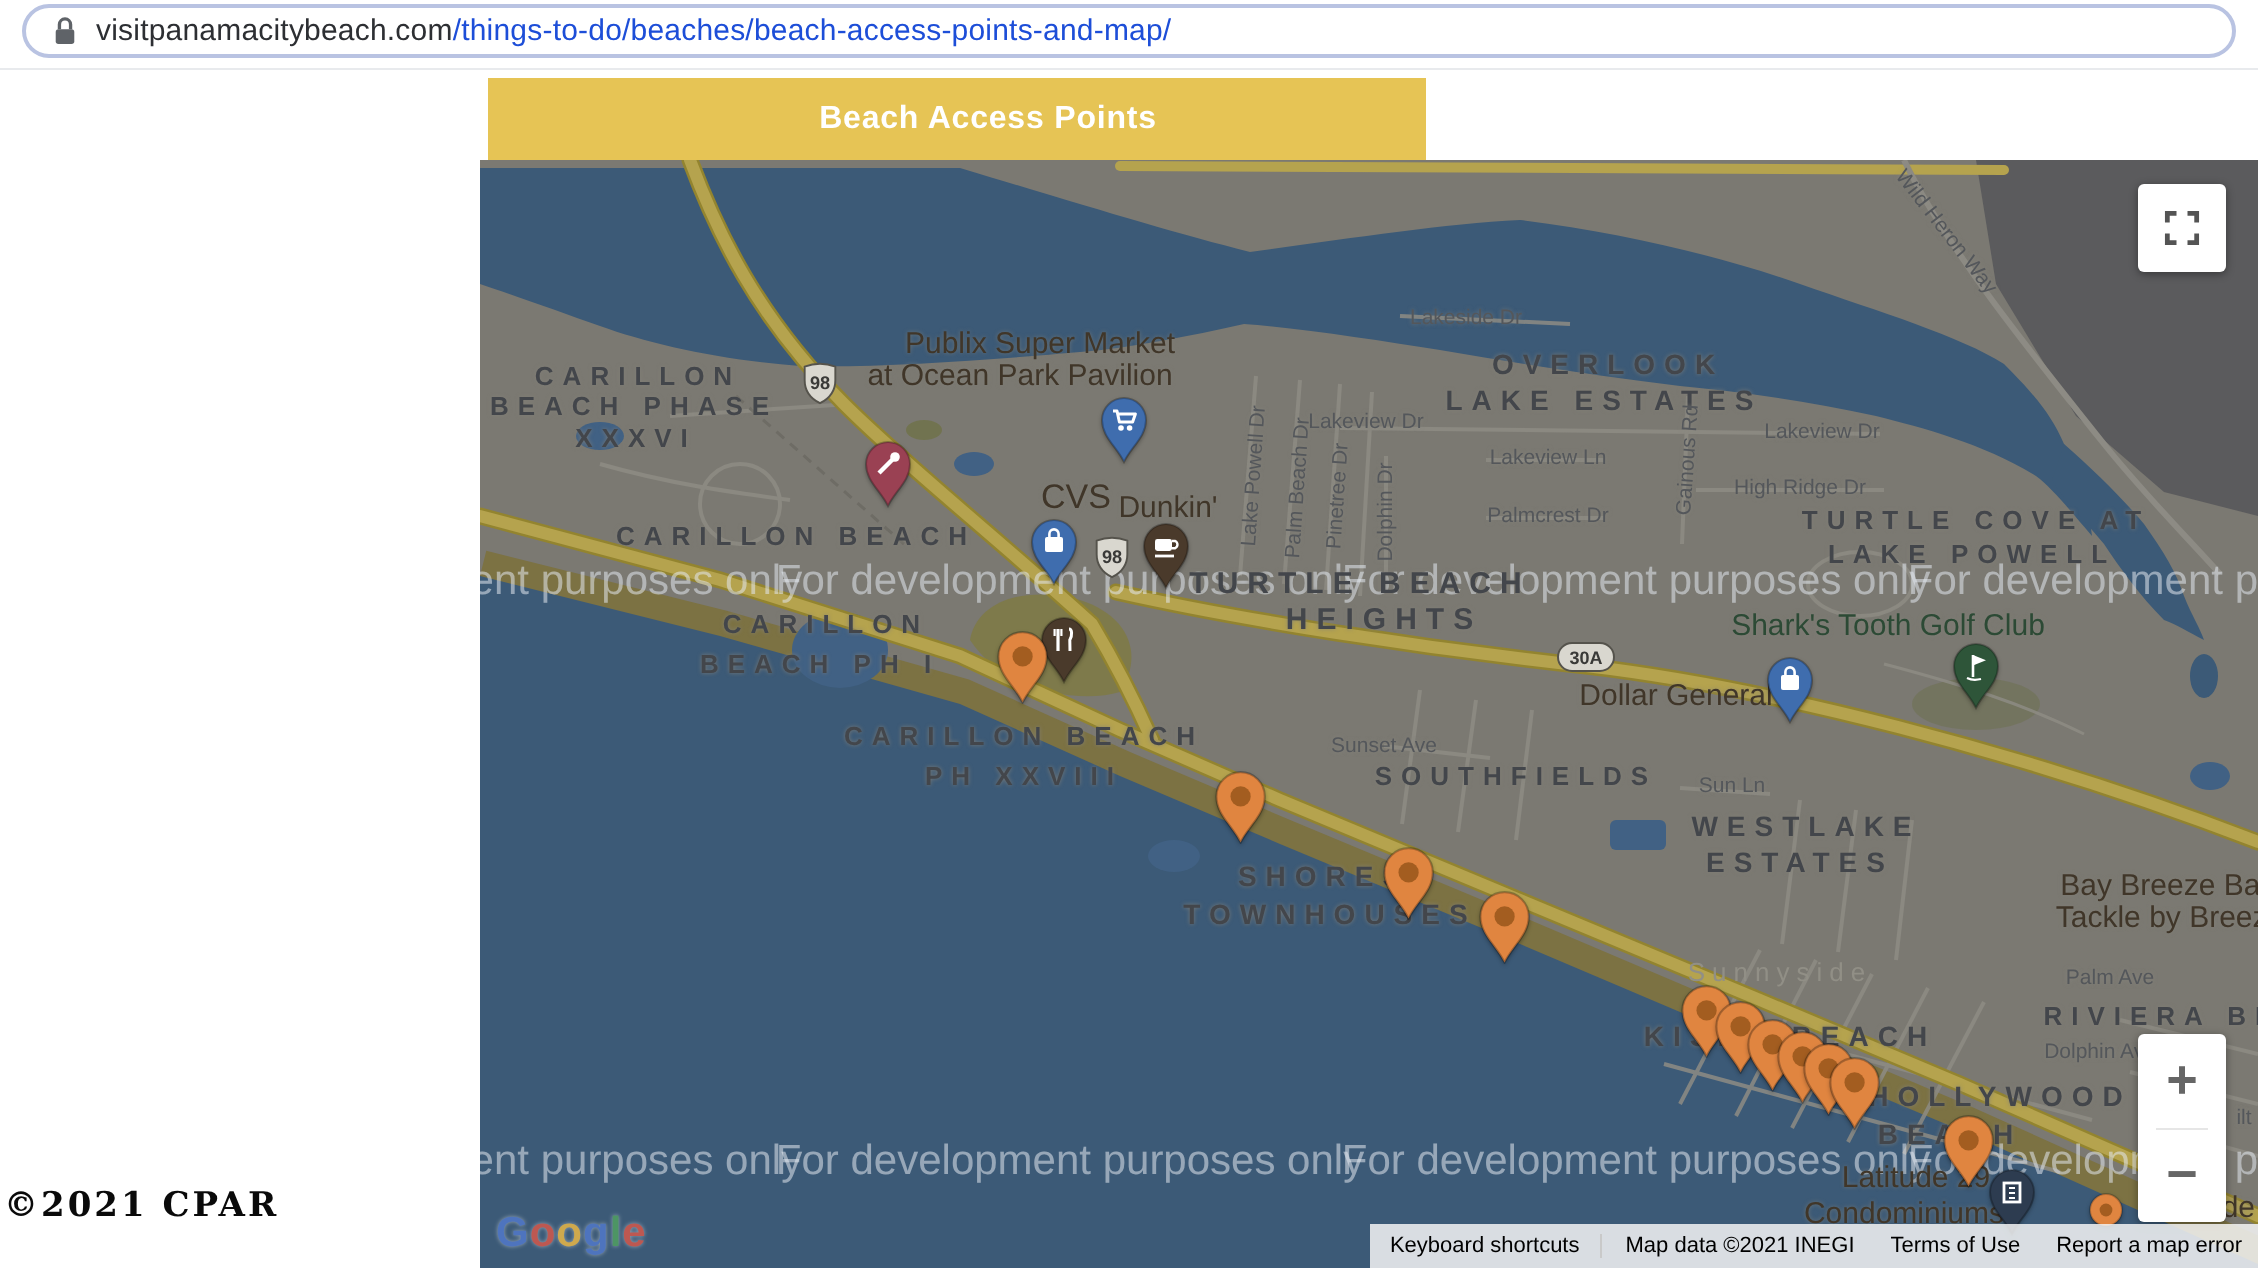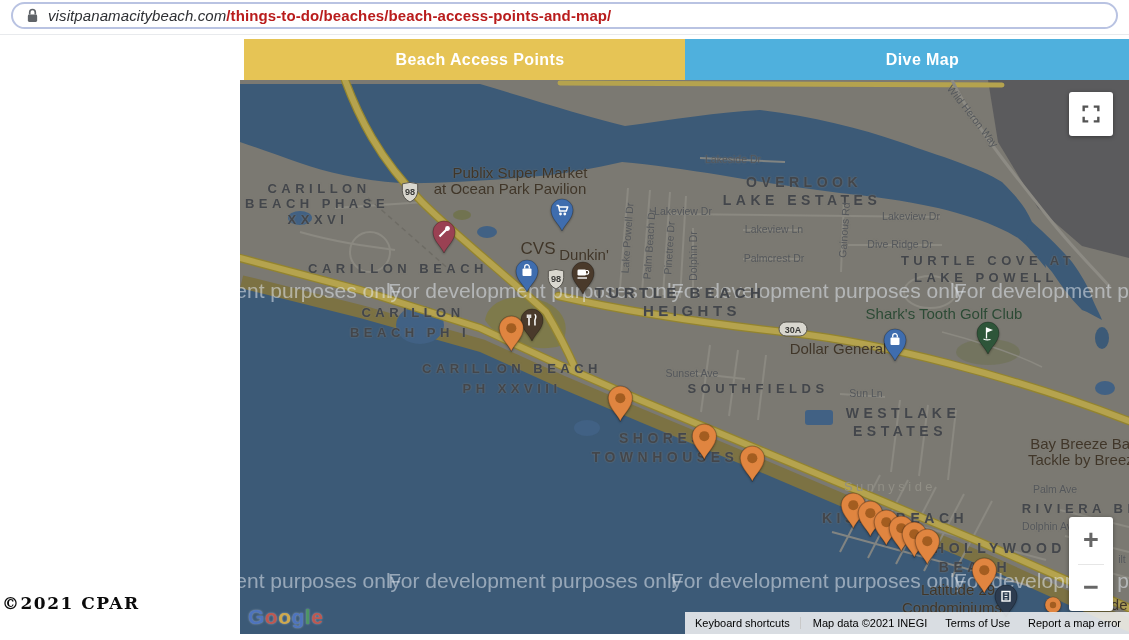--- a/index.html
+++ b/index.html
@@ -4,22 +4,22 @@
 <style>
   html,body{margin:0;padding:0;background:#fff;font-family:"Liberation Sans",sans-serif;}
   .screen{position:relative;width:1129px;height:640px;background:#fff;overflow:hidden;}
 
   
   .chrome{position:absolute;top:0;left:0;right:0;height:34px;background:#fff;border-bottom:1px solid #e8eaed;}
   .omnibox{position:absolute;left:11px;top:2px;right:11px;height:27px;border:2px solid #b9c3e2;border-radius:15px;
            display:flex;align-items:center;padding-left:12px;background:#fff;box-sizing:border-box;cursor:text;}
   .lock{display:inline-flex;width:14px;height:16px;align-items:center;justify-content:center;}
   .url{font-size:15px;margin-left:9px;white-space:nowrap;letter-spacing:.1px;}
-  .domain{color:#2d2f33;font-style:italic;}
-  .path{color:#b91c1c;font-weight:bold;}
+  .domain{color:#2d2f33;}
+  .path{color:#1d4ed8;}
 
   
   .tabbar{position:absolute;top:39px;left:0;right:0;height:41px;display:flex;padding-left:244px;box-sizing:border-box;background:#fff;}
   .tab{height:100%;display:flex;align-items:center;justify-content:center;font-weight:700;font-size:16px;color:#fff;letter-spacing:.4px;cursor:pointer;padding-left:31px;}
   .tab-yellow{width:438px;background:#e6c455;}
   .tab-blue{width:441px;background:#4fb0dd;}
 
   
   .map{position:absolute;left:240px;top:80px;width:889px;height:554px;overflow:hidden;background:#7b7972;cursor:grab;}
   .map svg.terrain{position:absolute;left:0;top:0;}
@@ -66,21 +66,20 @@
           <path d="M4 7 V4.5 a3 3 0 0 1 6 0 V7" fill="none" stroke="#5f6368" stroke-width="1.8"></path>
           <rect x="2" y="7" width="10" height="8" rx="1.5" fill="#5f6368"></rect>
         </svg>
       </span>
       <span class="url"><span class="domain">visitpanamacitybeach.com</span><span class="path">/things-to-do/beaches/beach-access-points-and-map/</span></span>
     </div>
   </div>
 
   <div class="tabbar">
     <div class="tab tab-yellow">Beach Access Points</div>
-    <div class="tab tab-blue">Dive Map</div>
   </div>
 
   <div class="map">
     <svg class="terrain" width="889" height="554" viewBox="0 0 889 554">
       <rect width="889" height="554" fill="#7b7972"></rect>
 
       <path d="M748,0 L889,0 L889,178 L842,166 L798,128 L758,62 Z" fill="#5b5b5d"></path>
 
       <path d="M0 4 L240 4 C300 22 345 36 385 46 C430 40 480 32 520 30 C570 36 620 48 660 62 C700 76 740 88 762 102 C778 118 786 128 792 142 C800 158 804 172 806 188 C794 174 786 164 778 158 C752 142 722 134 698 128 C662 120 630 116 600 113 C560 108 520 102 480 95 C448 90 410 84 382 82 C355 88 325 94 300 96 C255 100 200 104 160 103 C120 100 85 92 60 83 C40 76 18 68 0 62 Z" fill="#3c5a77"></path>
       <path d="M792 142 C808 156 822 170 832 182 C842 196 848 206 852 218 C856 228 860 234 862 240 C854 236 848 232 842 230 C830 218 820 204 812 192 C802 180 792 170 786 160 Z" fill="#3c5a77"></path>
@@ -193,21 +192,21 @@
         <div class="lbl poi golf" style="left: 704px; top: 233px;">Shark's Tooth Golf Club</div>
         <div class="lbl poi" style="left: 851px; top: 363px;">Bay Breeze Bait &amp;</div>
         <div class="lbl poi" style="left: 845px; top: 379px;">Tackle by Breeze</div>
         <div class="lbl poi" style="left: 718px; top: 509px;">Latitude 29</div>
         <div class="lbl poi" style="left: 712px; top: 527px;">Condominiums</div>
         <div class="lbl poi" style="left: 860px; top: 524px;">Surfside</div>
         <div class="lbl street" style="left: 493px; top: 79px;">Lakeside Dr</div>
         <div class="lbl street" style="left: 443px; top: 131px;">Lakeview Dr</div>
         <div class="lbl street" style="left: 671px; top: 136px;">Lakeview Dr</div>
         <div class="lbl street" style="left: 534px; top: 149px; text-align: center;">Lakeview Ln</div>
-        <div class="lbl street" style="left: 660px; top: 164px;">Dive Ridge Dr</div>
+        <div class="lbl street" style="left: 660px; top: 164px;">High Ridge Dr</div>
         <div class="lbl street" style="left: 534px; top: 178px;">Palmcrest Dr</div>
         <div class="lbl street" style="left: 453px; top: 176px; transform: translate(-50%, -50%) rotate(-90deg);">Dolphin Dr</div>
         <div class="lbl street" style="left: 604px; top: 150px; transform: translate(-50%, -50%) rotate(-86deg);">Gainous Rd</div>
         <div class="lbl street" style="left: 733px; top: 36px; transform: translate(-50%, -50%) rotate(52deg);">Wild Heron Way</div>
         <div class="lbl street" style="left: 452px; top: 293px;">Sunset Ave</div>
         <div class="lbl street" style="left: 626px; top: 313px;">Sun Ln</div>
         <div class="lbl street" style="left: 815px; top: 409px;">Palm Ave</div>
         <div class="lbl street" style="left: 810px; top: 446px;">Dolphin Ave</div>
         <div class="lbl street" style="left: 387px; top: 158px; transform: translate(-50%, -50%) rotate(-86deg);">Lake Powell Dr</div>
         <div class="lbl street" style="left: 409px; top: 164px; transform: translate(-50%, -50%) rotate(-86deg);">Palm Beach Dr</div>

